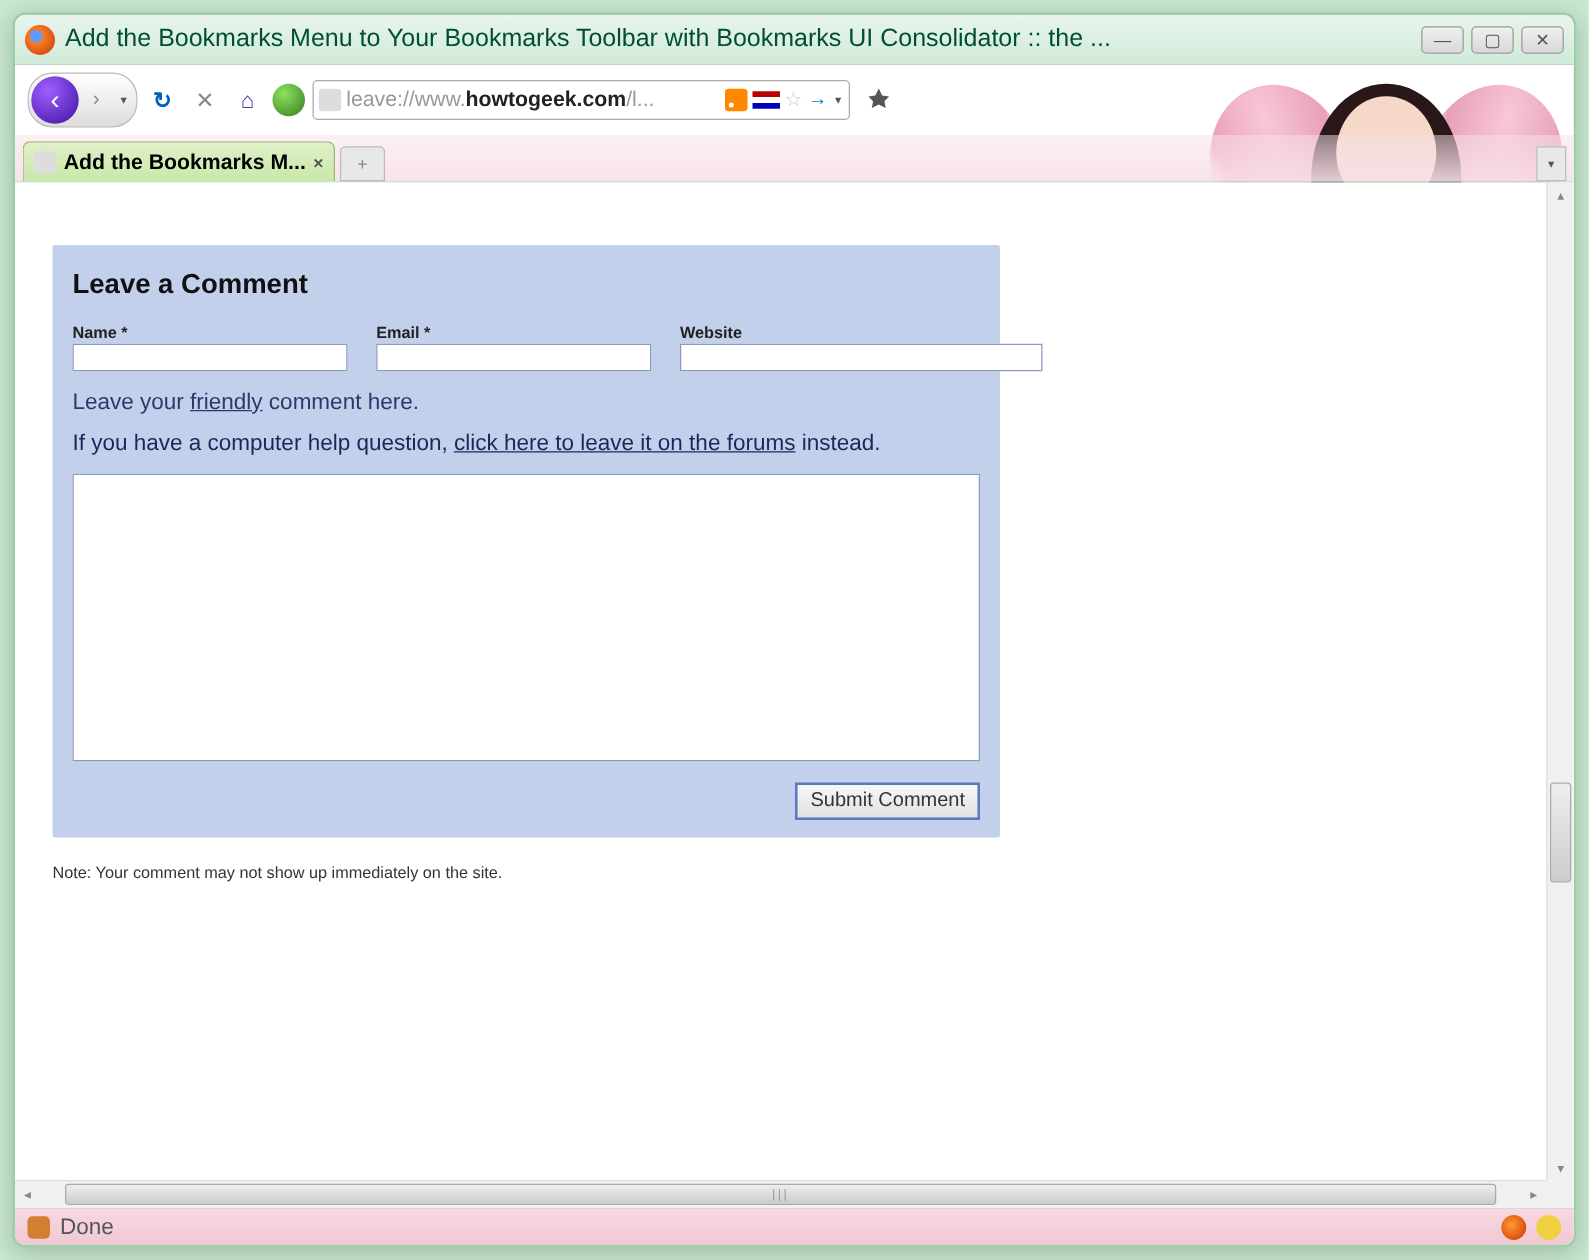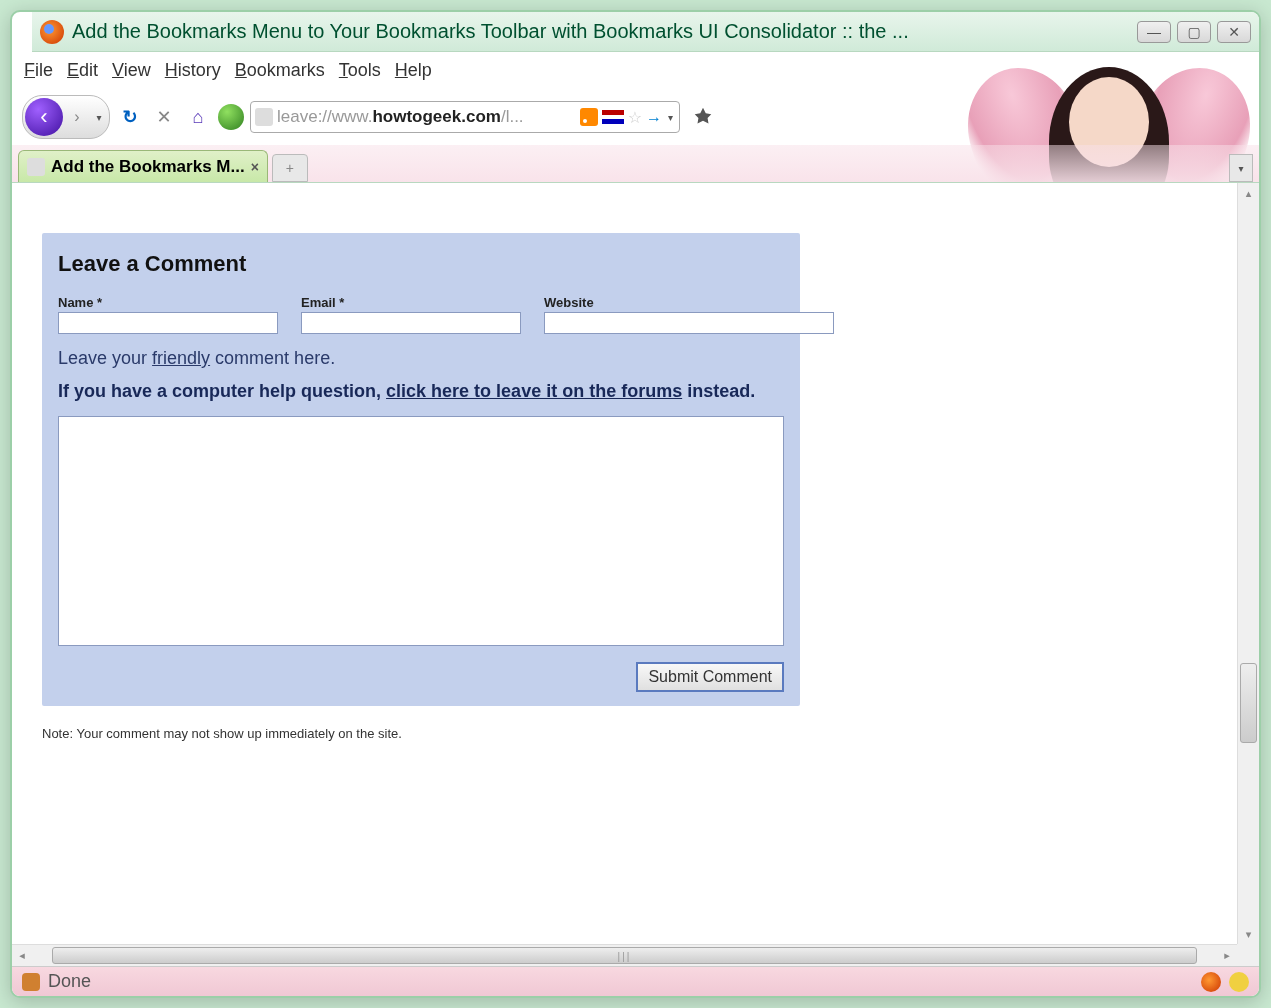--- a/index.html
+++ b/index.html
@@ -19,21 +19,20 @@
   display: flex;
   flex-direction: column;
 }
 .titlebar {
   height: 40px;
   background: linear-gradient(#e8f5ec, #d0ead8);
   display: flex;
   align-items: center;
   padding: 0 8px;
   border-bottom: 1px solid #b8d8c0;
-  margin-left: 20px;
 }
 .ff-icon {
   width: 24px; height: 24px;
   background: radial-gradient(circle at 40% 40%, #ff9933, #cc3300);
   border-radius: 50%;
   margin-right: 8px;
   position: relative;
 }
 .ff-icon::after {
   content:"";
@@ -266,21 +265,21 @@
   background:#fff;
   font-size:14px;
   padding:0 4px;
 }
 .field.website input { width: 290px; }
 .hint {
   font-size: 18px; color:#2a3a6a; margin-bottom: 12px;
 }
 .hint a { color:#2a3a6a; text-decoration: underline; }
 .forum-line {
-  font-size: 18px; font-weight: 700; color:#182858;
+  font-size: 18px; font-weight: 400; color:#182858;
   margin-bottom: 14px;
 }
 .forum-line a { color:#182858; text-decoration: underline; }
 .comment-text {
   width: 100%; height: 230px;
   border:1px solid #8a9abf; background:#fff;
   resize:none;
   font-size:14px;
 }
 .submit-row { display:flex; justify-content:flex-end; margin-top:12px;}
@@ -325,29 +324,20 @@
   </div>
 
   <div class="chrome-area sparkle-bg">
     <div class="angel-deco">
       <div class="angel-wing left"></div>
       <div class="angel-wing right"></div>
       <div class="angel-hair"></div>
       <div class="angel-head"></div>
     </div>
 
-    <div class="menubar">
-      <span class="menu-item">File</span>
-      <span class="menu-item">Edit</span>
-      <span class="menu-item">View</span>
-      <span class="menu-item">History</span>
-      <span class="menu-item">Bookmarks</span>
-      <span class="menu-item">Tools</span>
-      <span class="menu-item">Help</span>
-    </div>
 
     <div class="toolbar">
       <div class="nav-cluster">
         <div class="nav-back">‹</div>
         <div class="nav-fwd">›</div>
         <div class="nav-drop">▾</div>
       </div>
       <div class="tb-btn reload">↻</div>
       <div class="tb-btn stop">✕</div>
       <div class="tb-btn home">⌂</div>

